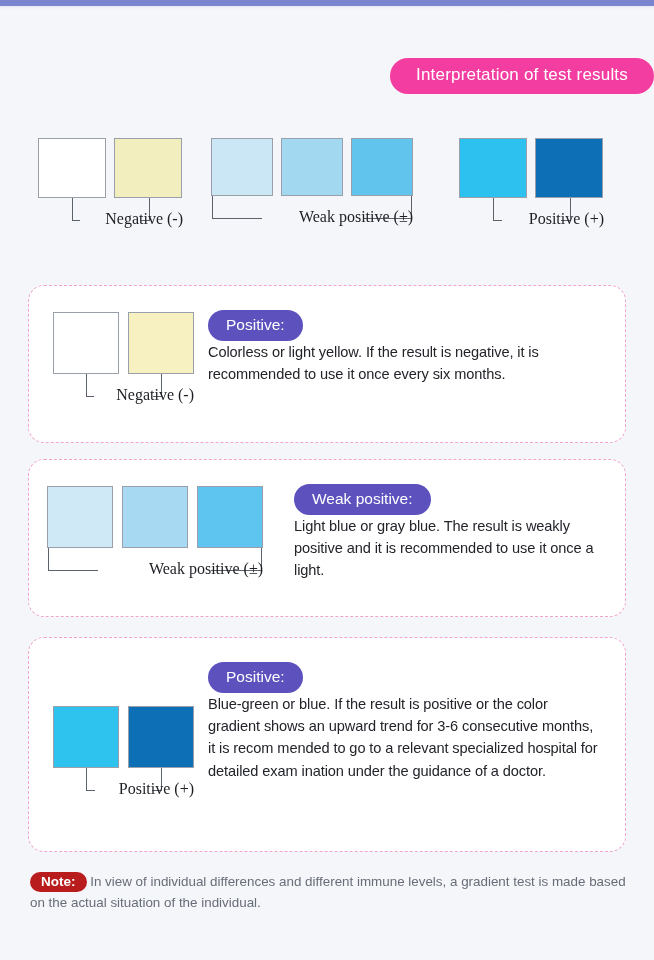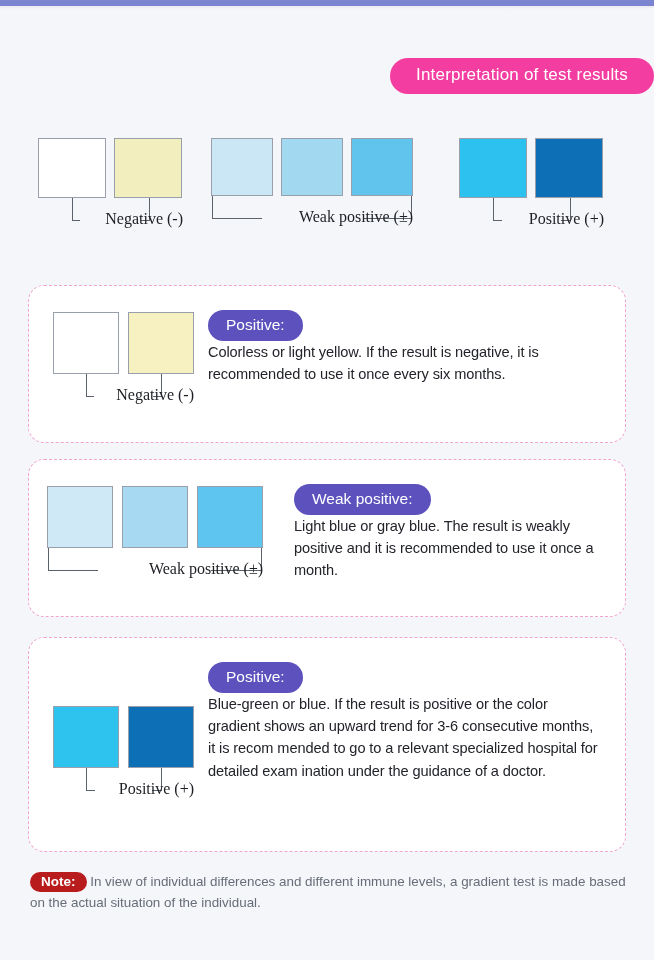--- a/index.html
+++ b/index.html
@@ -272,21 +272,21 @@
         <div class="bracket" style="width:216px;">
           <div class="vleft" style="left:1px;"></div>
           <div class="vright" style="left:214px;"></div>
           <div class="hline-l" style="left:1px;width:50px;"></div>
           <div class="hline-r" style="left:164px;width:51px;"></div>
           <div class="blabel">Weak positive (±)</div>
         </div>
       </div>
       <div class="card-right" style="padding-left:31px;">
         <span class="badge">Weak positive:</span>
-        <div class="desc">Light blue or gray blue. The result is weakly positive and it is recommended to use it once a month.</div>
+        <div class="desc">Light blue or gray blue. The result is weakly positive and it is recommended to use it once a light.</div>
       </div>
     </div>
   </div>
 
   <div class="card" style="top:637px;height:215px;">
     <div class="card-inner">
       <div class="card-left" style="padding-top:68px;">
         <div class="card-sw-row">
           <div class="card-sw" style="background:#2ec2ef;"></div>
           <div class="card-sw" style="background:#0d6fb6;"></div>

